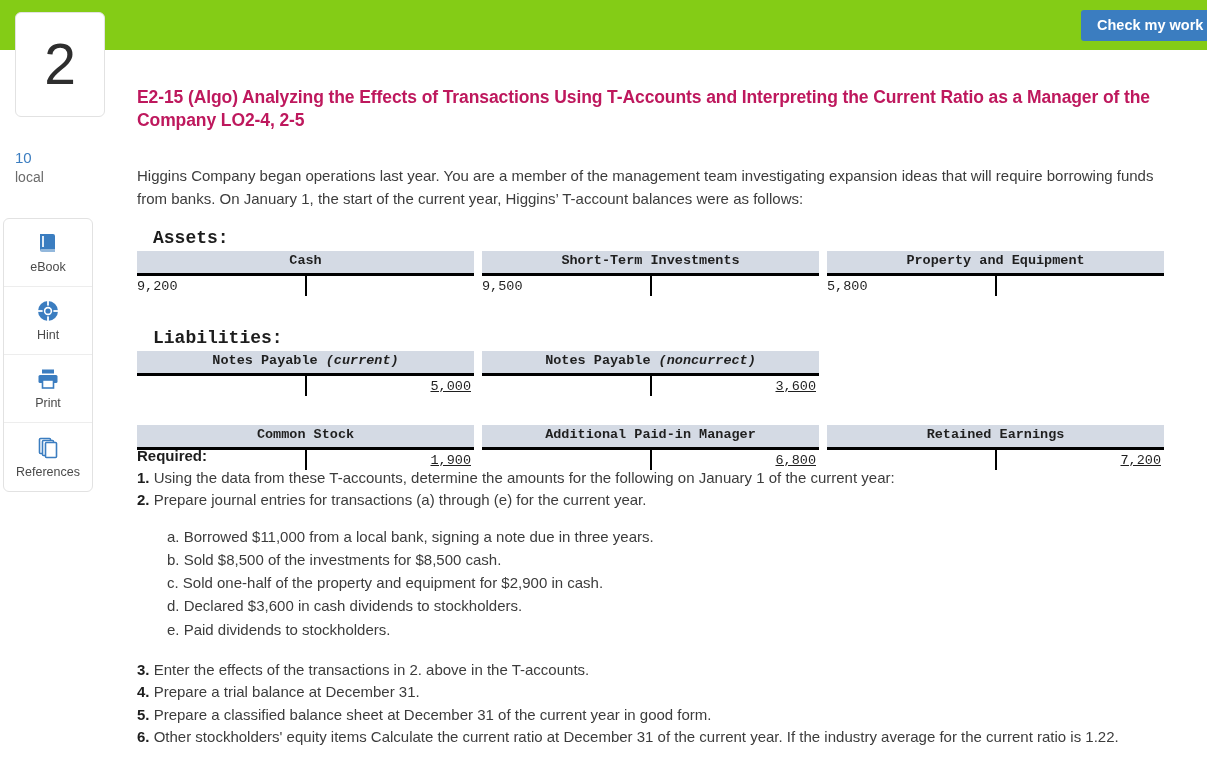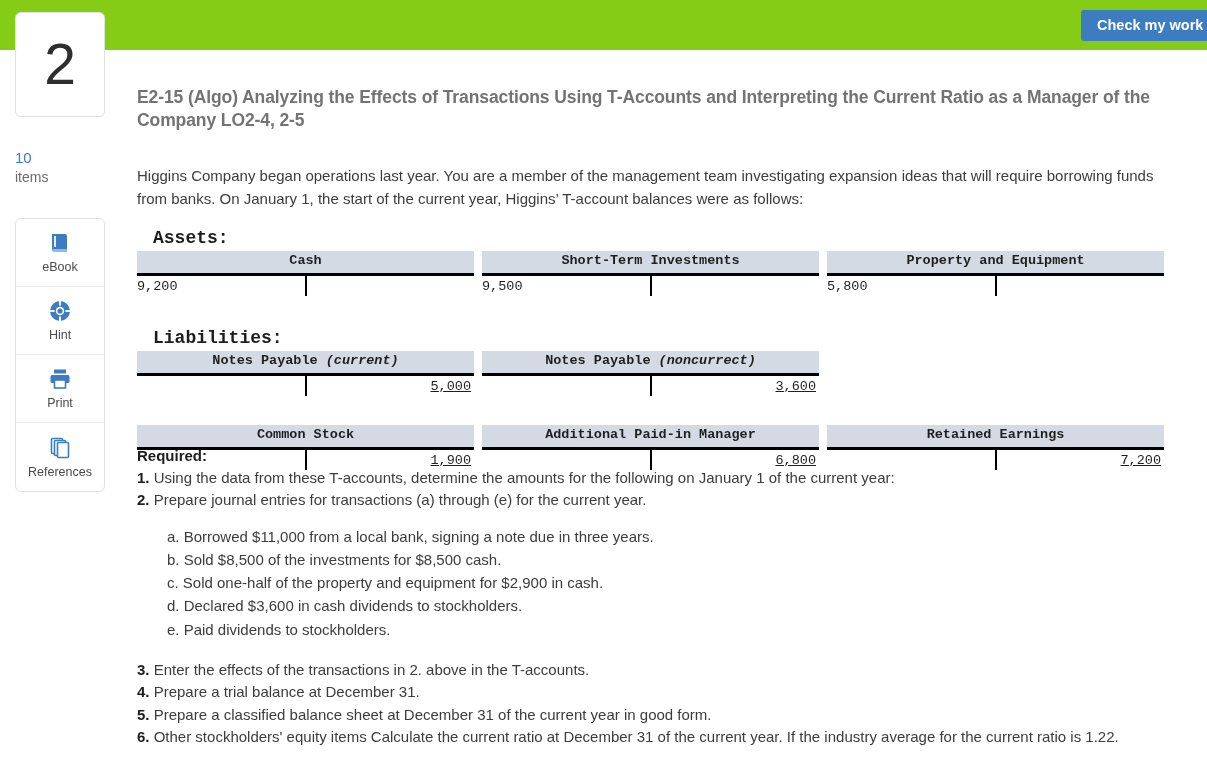--- a/index.html
+++ b/index.html
@@ -43,21 +43,21 @@
   .qnum {
     font-size: 57px; color: #2e2e2e; font-weight: 400;
     font-family: "Liberation Sans", sans-serif;
     line-height: 1;
   }
   .points-wrap { position: absolute; left: 15px; top: 148px; line-height: 1.35; }
   .points-num { display:block; font-size: 15px; color: #3B7DC0; }
   .points-lbl { display:block; font-size: 14px; color: #6b6b6b; }
 
   .toolcard {
-    position: absolute; left: 15px; top: 218px;
+    position: absolute; left: 3px; top: 218px;
     width: 90px;
     border: 1px solid #e2e2e2; border-radius: 6px;
     background: #fff;
     overflow: hidden;
   }
   .toolitem {
     height: 68px;
     border-bottom: 1px solid #ededed;
     display: flex; flex-direction: column;
     align-items: center; justify-content: center;
@@ -66,21 +66,21 @@
   }
   .toolitem:last-child { border-bottom: none; }
   .toolitem .lbl { font-size: 12.5px; color: #4a4a4a; }
   .toolicon { width: 24px; height: 24px; display:block; }
 
   
   .content { position: absolute; left: 137px; top: 0; width: 1060px; }
 
   .qtitle {
     position: absolute; top: 86px; left: 0; width: 1045px;
-    font-size: 17.5px; font-weight: bold; color: #737373;
+    font-size: 17.5px; font-weight: bold; color: #be185d;
     line-height: 1.33; letter-spacing: -0.1px;
   }
   .intro {
     position: absolute; top: 165px; left: 0; width: 1020px;
     font-size: 15px; color: #3c3c3c; line-height: 1.5;
   }
 
   
   .tsection { position: absolute; left: 0; top: 228px; width: 1030px; }
   .grouplabel {
@@ -141,21 +141,21 @@
   </div>
 
   <div class="rail">
 
     <div class="qnum-box">
       <span class="qnum">2</span>
     </div>
 
     <div class="points-wrap">
       <span class="points-num">10</span>
-      <span class="points-lbl">items</span>
+      <span class="points-lbl">local</span>
     </div>
 
     <div class="toolcard">
 
       <div class="toolitem">
         <span class="toolicon">
           <svg viewBox="0 0 24 24" width="24" height="24">
             <path d="M4 3h13a2 2 0 0 1 2 2v13H6a2 2 0 0 0-2 2V3z" fill="#3B7DC0"></path>
             <path d="M4 20a2 2 0 0 1 2-2h13v3H6a2 2 0 0 1-2-2z" fill="#3B7DC0" opacity="0.55"></path>
             <rect x="6" y="5" width="2" height="11" fill="#ffffff" opacity="0.85"></rect>

